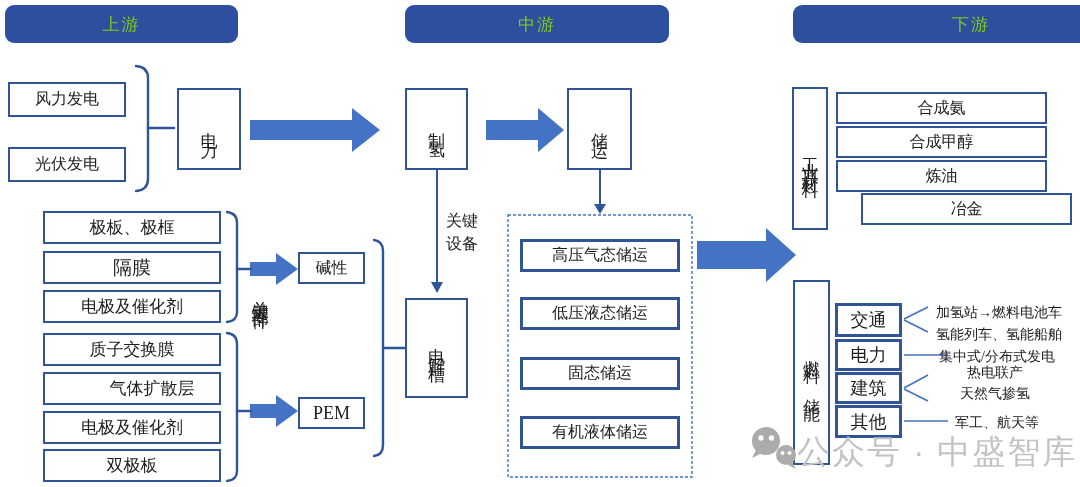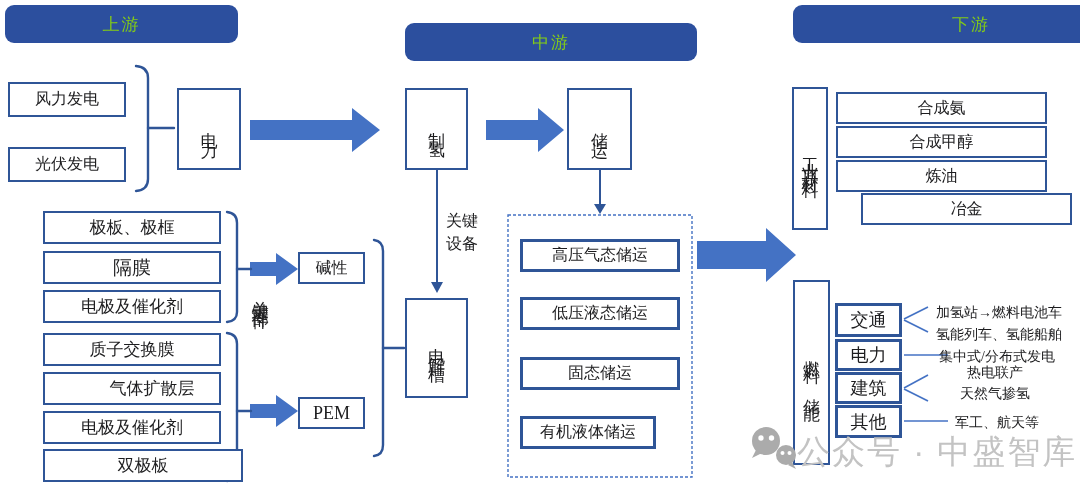--- a/index.html
+++ b/index.html
@@ -80,49 +80,49 @@
       <line x1="904" y1="319" x2="928" y2="307"></line>
       <line x1="904" y1="320" x2="928" y2="332"></line>
       <line x1="904" y1="355" x2="948" y2="355"></line>
       <line x1="904" y1="388" x2="928" y2="375"></line>
       <line x1="904" y1="389" x2="928" y2="401"></line>
       <line x1="904" y1="421" x2="948" y2="421"></line>
     </g>
   </svg>
 
   <div class="hdr" style="left:5px;top:5px;width:233px;">上游</div>
-  <div class="hdr" style="left:405px;top:23px;width:292px;text-align:center;">中游</div>
+  <div class="hdr" style="left:405px;top:5px;width:264px;text-align:center;">中游</div>
   <div class="hdr" style="left:793px;top:5px;width:260px;padding-left:48px;">下游</div>
 
   <div class="box" style="left:8px;top:82px;width:118px;height:35px;">风力发电</div>
   <div class="box" style="left:8px;top:147px;width:118px;height:35px;">光伏发电</div>
   <div class="box vtext" style="left:177px;top:88px;width:64px;height:82px;font-size:17px;letter-spacing:10px;">电力</div>
 
   <div class="box b25" style="left:43px;top:211px;width:178px;height:33px;font-size:17px;">极板、极框</div>
   <div class="box b25" style="left:43px;top:251px;width:178px;height:33px;font-size:19px;">隔膜</div>
   <div class="box b25" style="left:43px;top:290px;width:178px;height:33px;font-size:17px;">电极及催化剂</div>
   <div class="box b25" style="left:43px;top:333px;width:178px;height:33px;font-size:17px;">质子交换膜</div>
   <div class="box b25" style="left:43px;top:372px;width:178px;height:33px;font-size:17px;padding-left:40px;">气体扩散层</div>
   <div class="box b25" style="left:43px;top:411px;width:178px;height:33px;font-size:17px;">电极及催化剂</div>
-  <div class="box b25" style="left:43px;top:449px;width:200px;height:33px;font-size:17px;">双极板</div>
+  <div class="box b25" style="left:43px;top:449px;width:178px;height:33px;font-size:17px;">双极板</div>
 
   <div class="flabel vtext" style="left:247px;top:287px;height:112px;font-size:17px;letter-spacing:3px;">关键零部件</div>
 
   <div class="box b25" style="left:298px;top:252px;width:67px;height:32px;">碱性</div>
   <div class="box b25" style="left:298px;top:397px;width:67px;height:32px;font-size:18px;">PEM</div>
 
   <div class="box vtext" style="left:405px;top:88px;width:63px;height:82px;font-size:17px;letter-spacing:10px;">制氢</div>
   <div class="box vtext" style="left:567px;top:88px;width:65px;height:82px;font-size:17px;letter-spacing:10px;">储运</div>
   <div class="flabel" style="left:446px;top:209px;width:38px;word-break:break-all;">关键设备</div>
   <div class="box vtext" style="left:405px;top:298px;width:63px;height:100px;font-size:17px;letter-spacing:9px;">电解槽</div>
 
   <div class="box b3" style="left:520px;top:239px;width:160px;height:33px;">高压气态储运</div>
   <div class="box b3" style="left:520px;top:297px;width:160px;height:33px;">低压液态储运</div>
   <div class="box b3" style="left:520px;top:357px;width:160px;height:33px;">固态储运</div>
-  <div class="box b3" style="left:520px;top:416px;width:136px;height:33px;">有机液体储运</div>
+  <div class="box b3" style="left:520px;top:416px;width:160px;height:33px;">有机液体储运</div>
 
   <div class="box vtext" style="left:792px;top:87px;width:36px;height:143px;font-size:17px;letter-spacing:6px;">工业原材料</div>
   <div class="box b25" style="left:836px;top:92px;width:211px;height:32px;">合成氨</div>
   <div class="box b25" style="left:836px;top:126px;width:211px;height:32px;">合成甲醇</div>
   <div class="box b25" style="left:836px;top:160px;width:211px;height:32px;">炼油</div>
   <div class="box b25" style="left:861px;top:193px;width:211px;height:32px;">冶金</div>
 
   <div class="box b25 vtext" style="left:793px;top:280px;width:37px;height:185px;font-size:17px;letter-spacing:7px;">燃料—储能</div>
   <div class="box b3" style="left:835px;top:303px;width:67px;height:34px;font-size:18px;">交通</div>
   <div class="box b3" style="left:835px;top:339px;width:67px;height:32px;font-size:18px;">电力</div>

